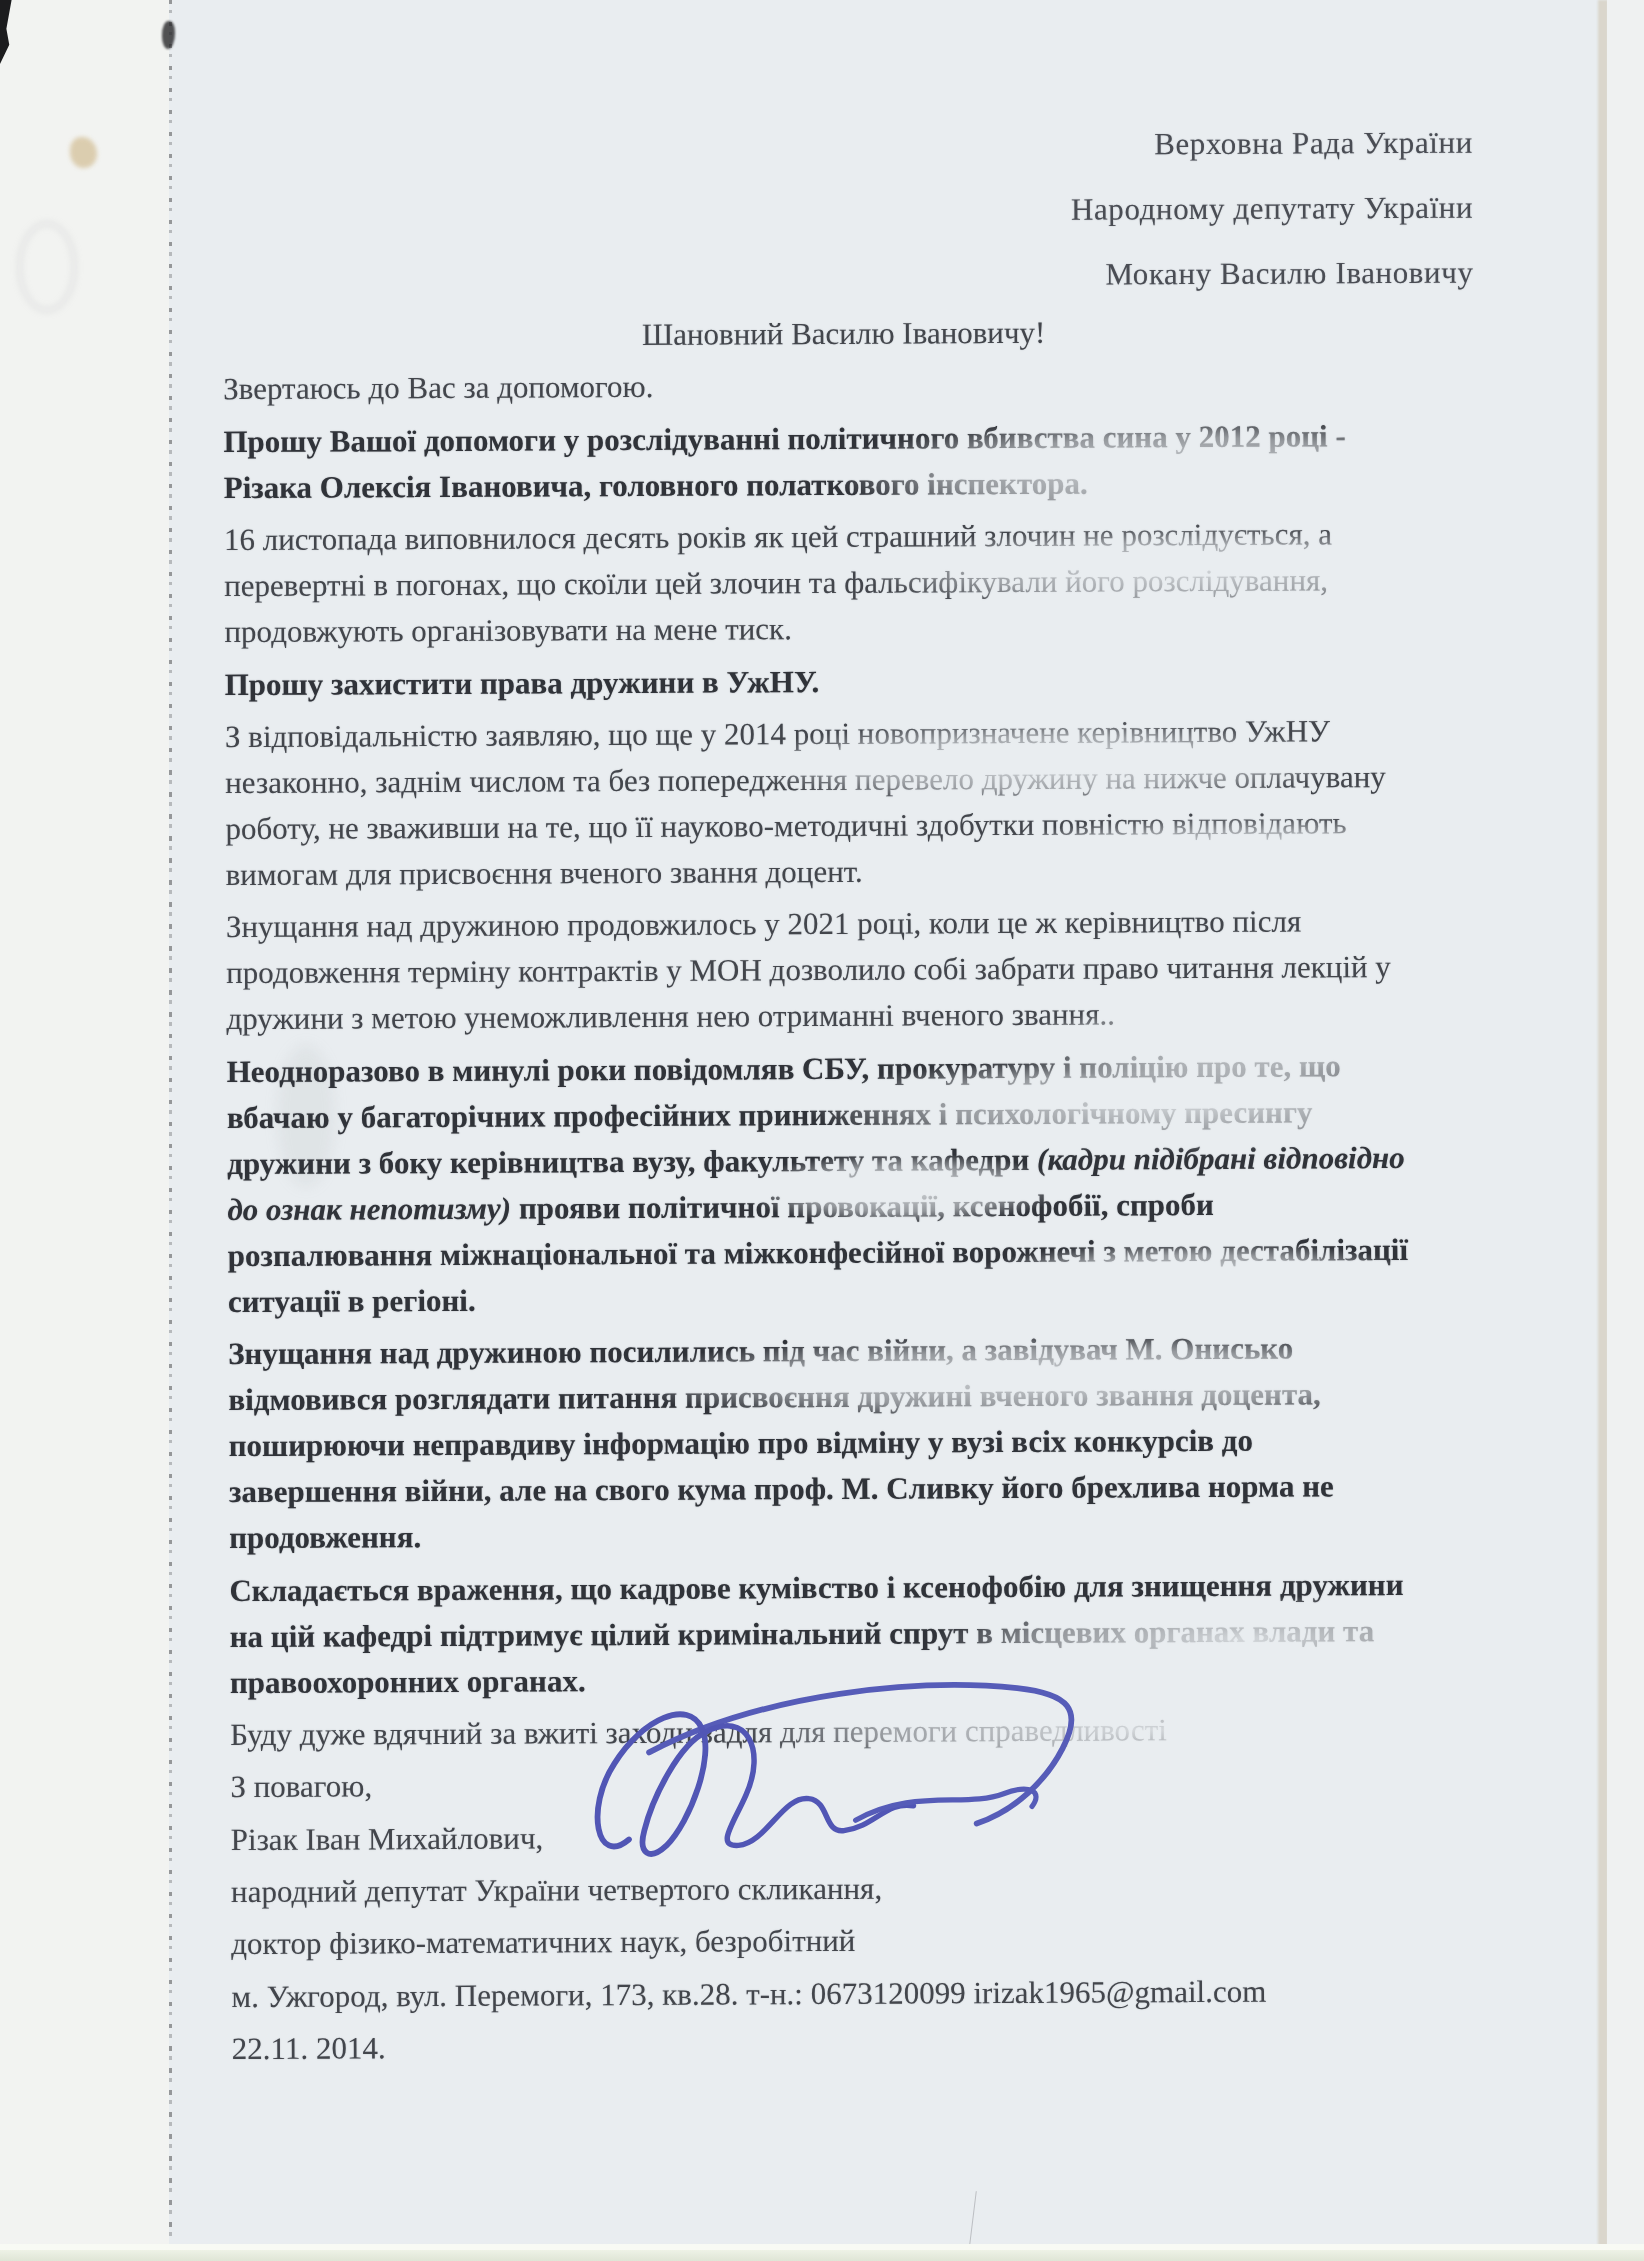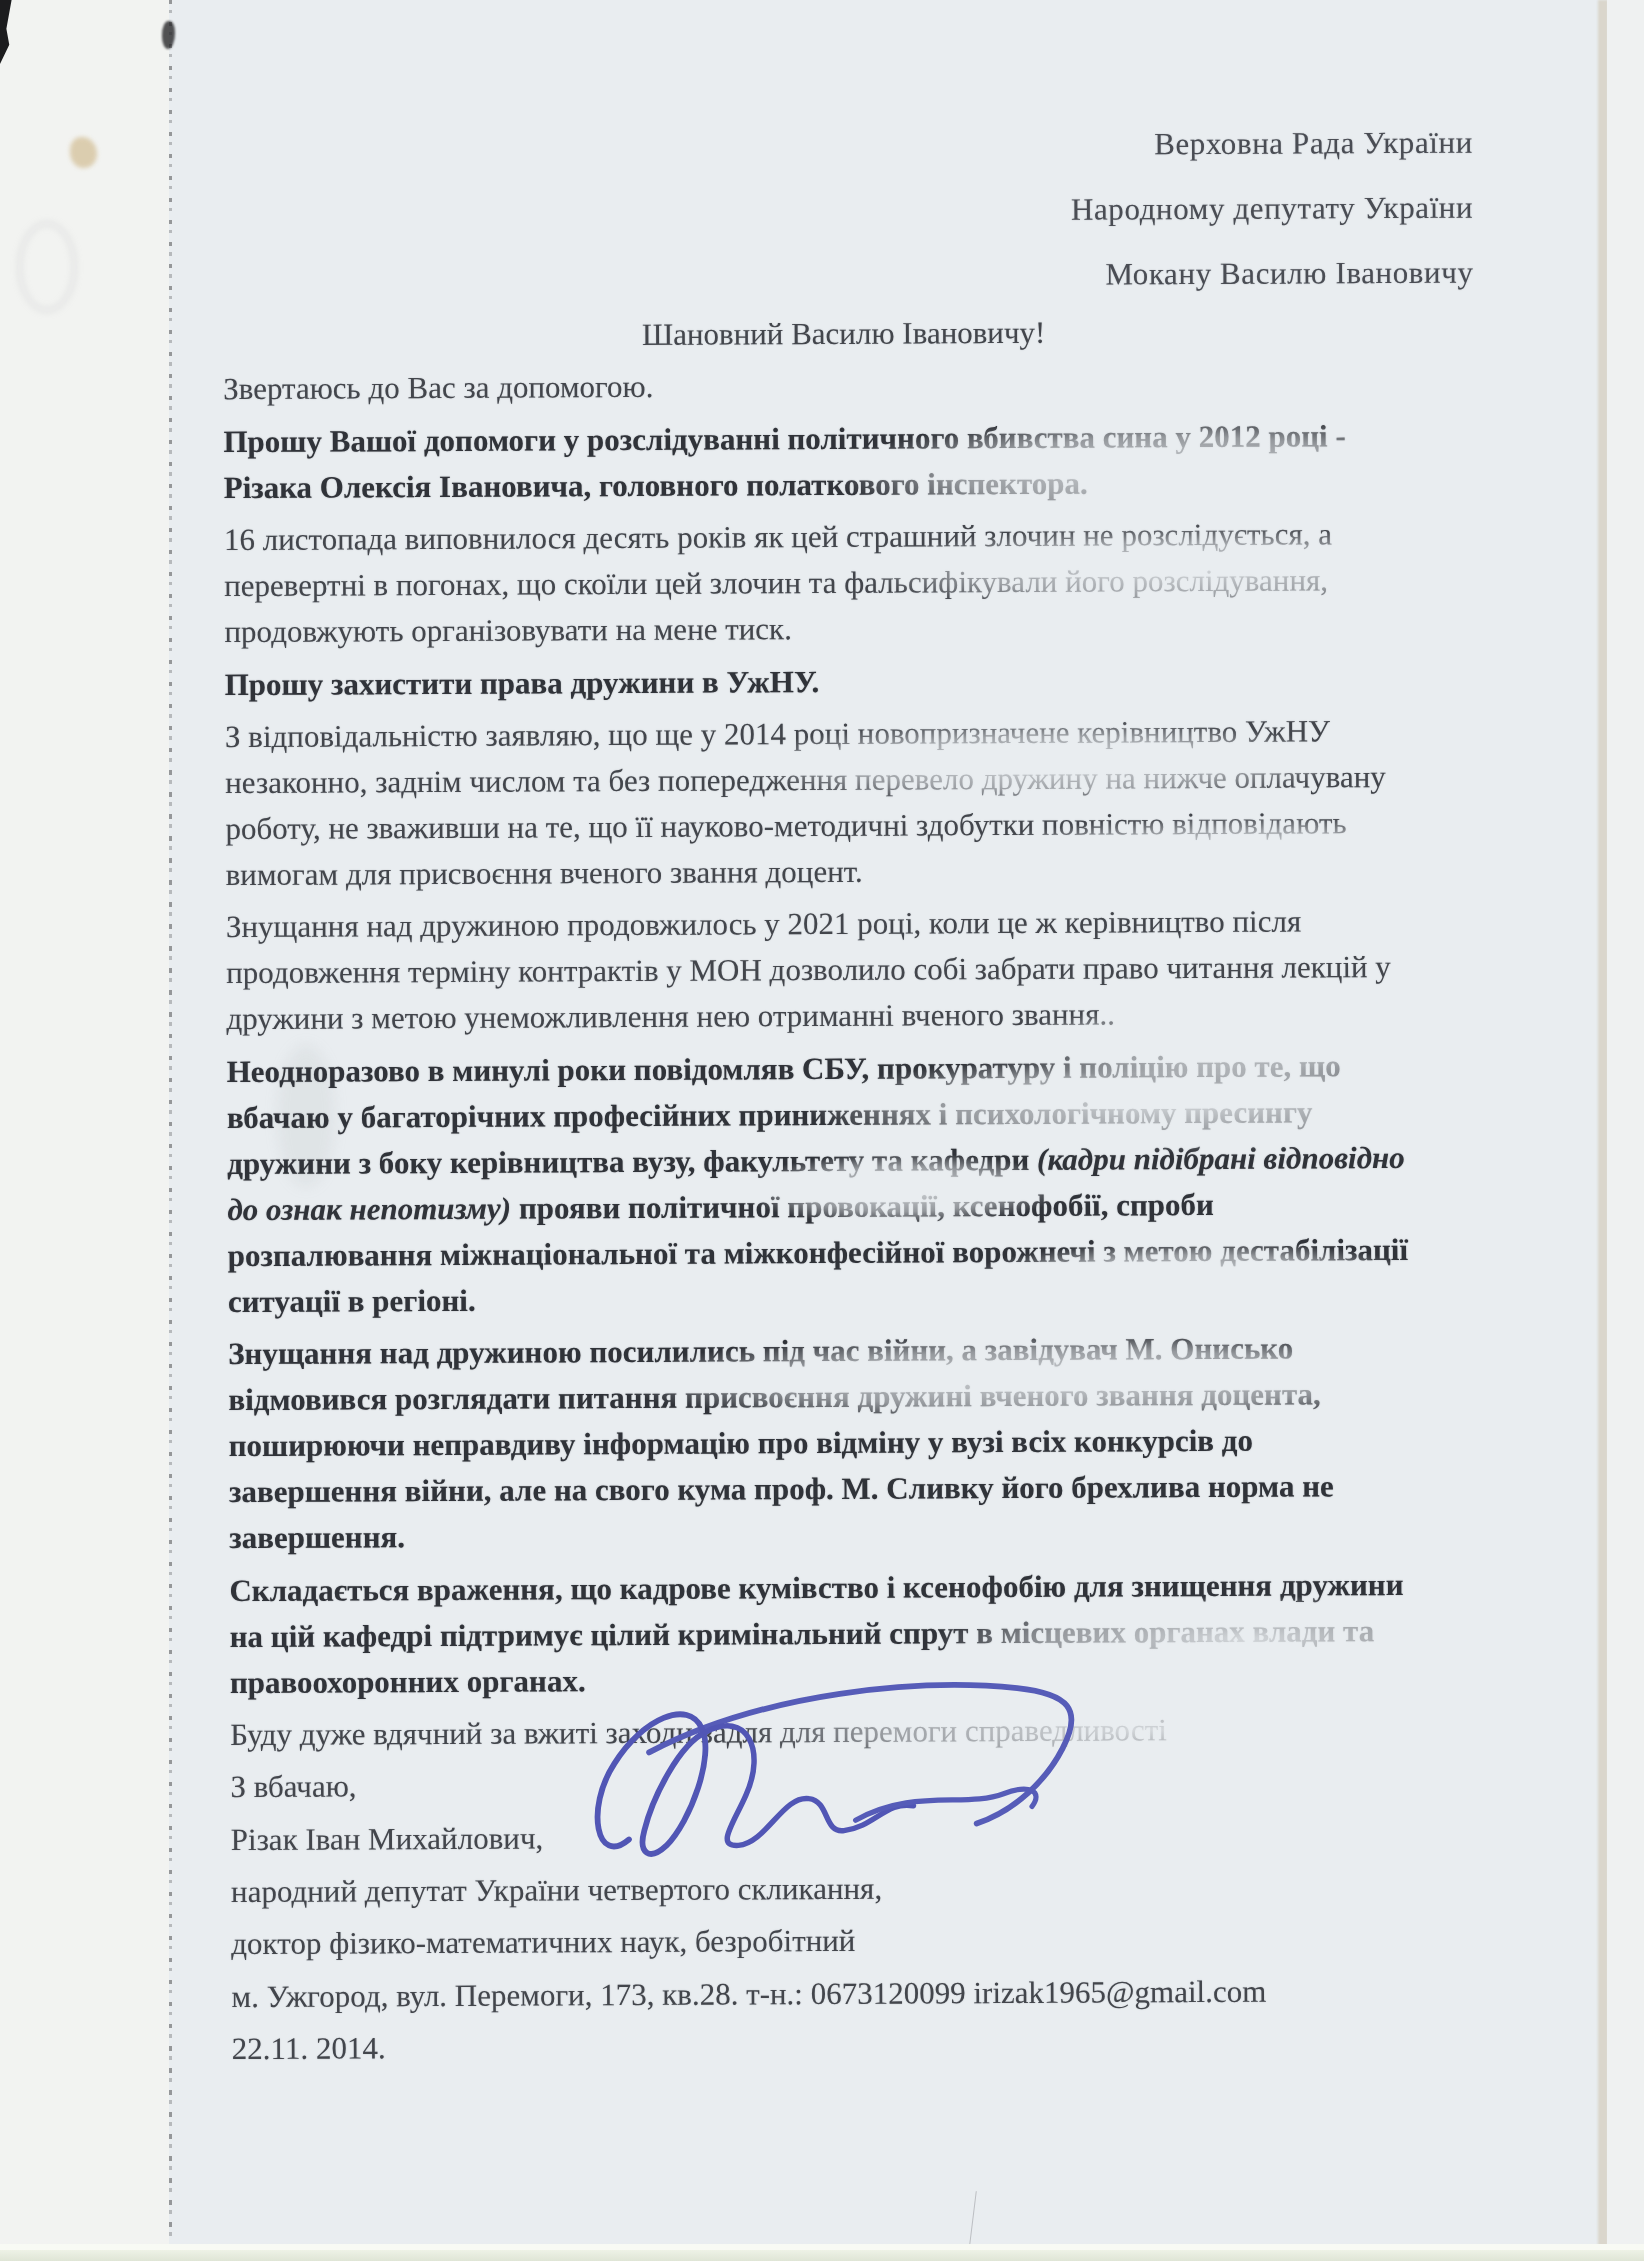--- a/index.html
+++ b/index.html
@@ -109,32 +109,32 @@
         <div class="line"><span>дружини з боку керівництва вузу, факультету  та кафедри </span><span class="ital">(кадри підібрані відповідно</span></div>
         <div class="line"><span class="ital">до ознак непотизму)</span><span>  прояви політичної провокації, ксенофобії, спроби</span></div>
         <div class="line"><span>розпалювання міжнаціональної та міжконфесійної ворожнечі з метою дестабілізації</span></div>
         <div class="line"><span>ситуації в регіоні.</span></div>
       </div>
       <div class="para bold">
         <div class="line"><span>Знущання над дружиною посилились під час війни, а завідувач М.  Онисько</span></div>
         <div class="line"><span>відмовився розглядати питання присвоєння дружині вченого звання доцента,</span></div>
         <div class="line"><span>поширюючи неправдиву інформацію про відміну у вузі всіх конкурсів до</span></div>
         <div class="line"><span>завершення війни, але на свого кума проф. М. Сливку його брехлива норма не</span></div>
-        <div class="line"><span>завершення.</span></div>
+        <div class="line"><span>продовження.</span></div>
       </div>
       <div class="para bold">
         <div class="line"><span>Складається враження, що кадрове кумівство і ксенофобію для знищення дружини</span></div>
         <div class="line"><span>на цій кафедрі підтримує цілий кримінальний спрут в місцевих органах влади та</span></div>
         <div class="line"><span>правоохоронних органах.</span></div>
       </div>
       <div class="para normal">
         <div class="line"><span>Буду дуже вдячний за вжиті заходи задля для перемоги справедливості</span></div>
       </div>
       <div class="para normal">
-        <div class="line"><span>З вбачаю,</span></div>
+        <div class="line"><span>З повагою,</span></div>
       </div>
       <div class="para normal">
         <div class="line"><span>Різак Іван Михайлович,</span></div>
       </div>
       <div class="para normal">
         <div class="line"><span>народний депутат України четвертого скликання,</span></div>
       </div>
       <div class="para normal">
         <div class="line"><span>доктор фізико-математичних наук, безробітний</span></div>
       </div>

